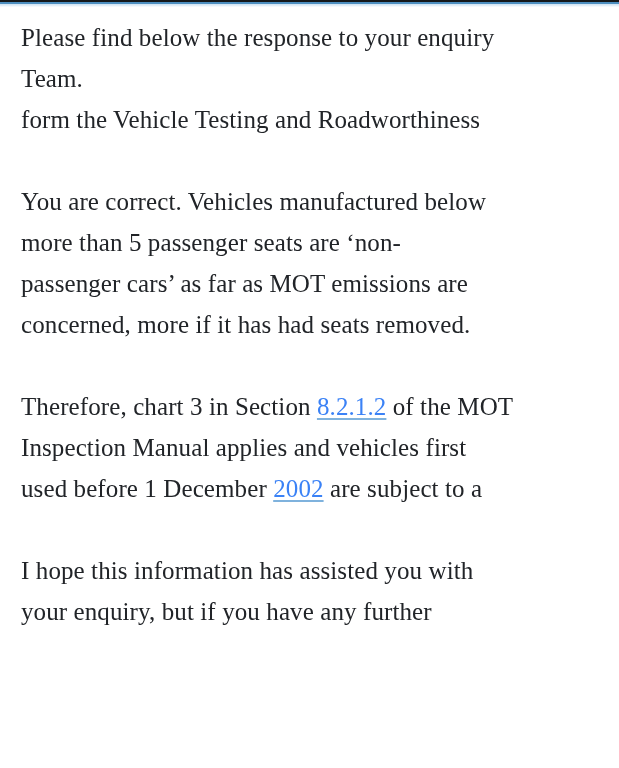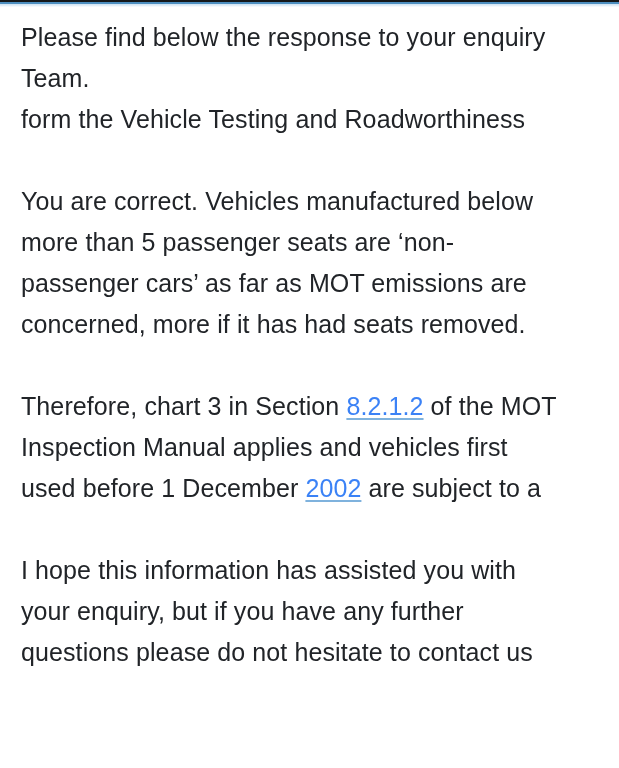--- a/index.html
+++ b/index.html
@@ -20,20 +20,21 @@
       #cfe2f1 4px, #e9f2f9 6px,
       #ffffff 7px
     );
   }
   .content {
     padding: 10px 12px 0 21px;
     color: #212428;
   }
   .para {
     margin: 0 0 41px 0;
+    font-family: Liberation Serif, serif;
   }
   .para:last-child { margin-bottom: 12px; }
   .line {
     font-size: 25px;
     line-height: 41px;
     white-space: pre;
     letter-spacing: 0.1px;
     color: #212428;
   }
   .line a, a.inline-link {
@@ -66,16 +67,15 @@
 
   <div class="para">
     <div class="line"><span>Therefore, chart 3 in Section </span><a class="inline-link">8.2.1.2</a><span> of the MOT</span></div>
     <div class="line">Inspection Manual applies and vehicles first</div>
     <div class="line"><span>used before 1 December </span><a class="inline-link">2002</a><span> are subject to a</span></div>
   </div>
 
   <div class="para">
     <div class="line">I hope this information has assisted you with</div>
     <div class="line">your enquiry, but if you have any further</div>
-    <div class="line">questions please do not hesitate to contact us</div>
   </div>
 
 </div>
 
 </body></html>

